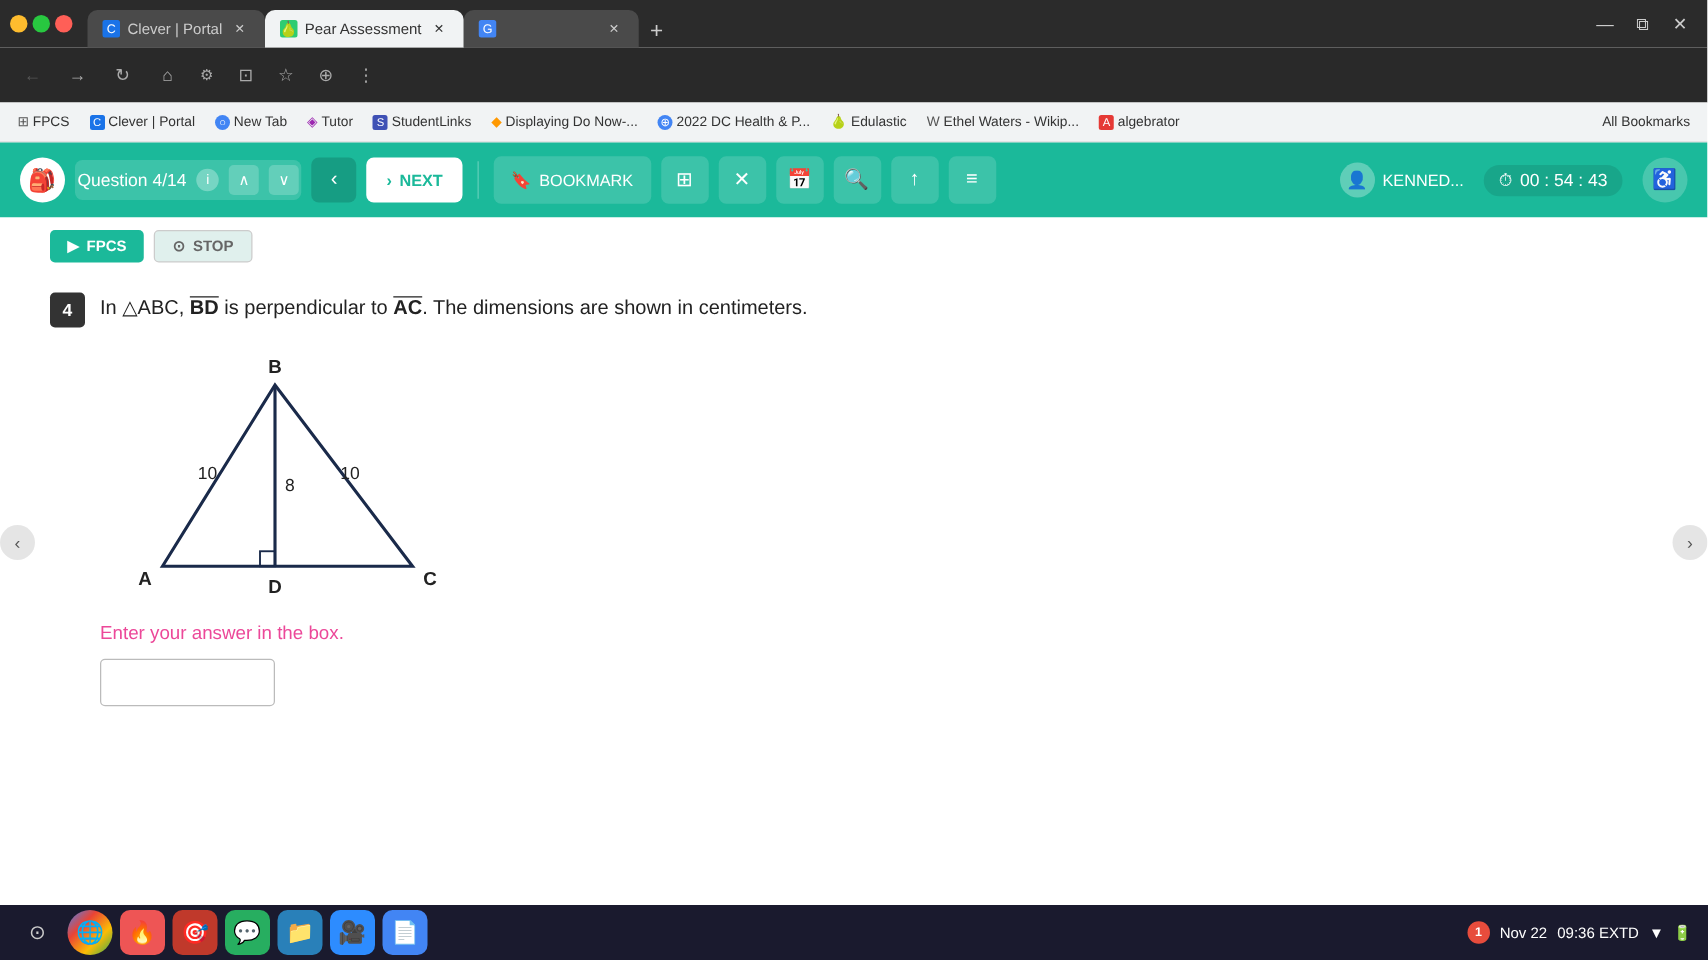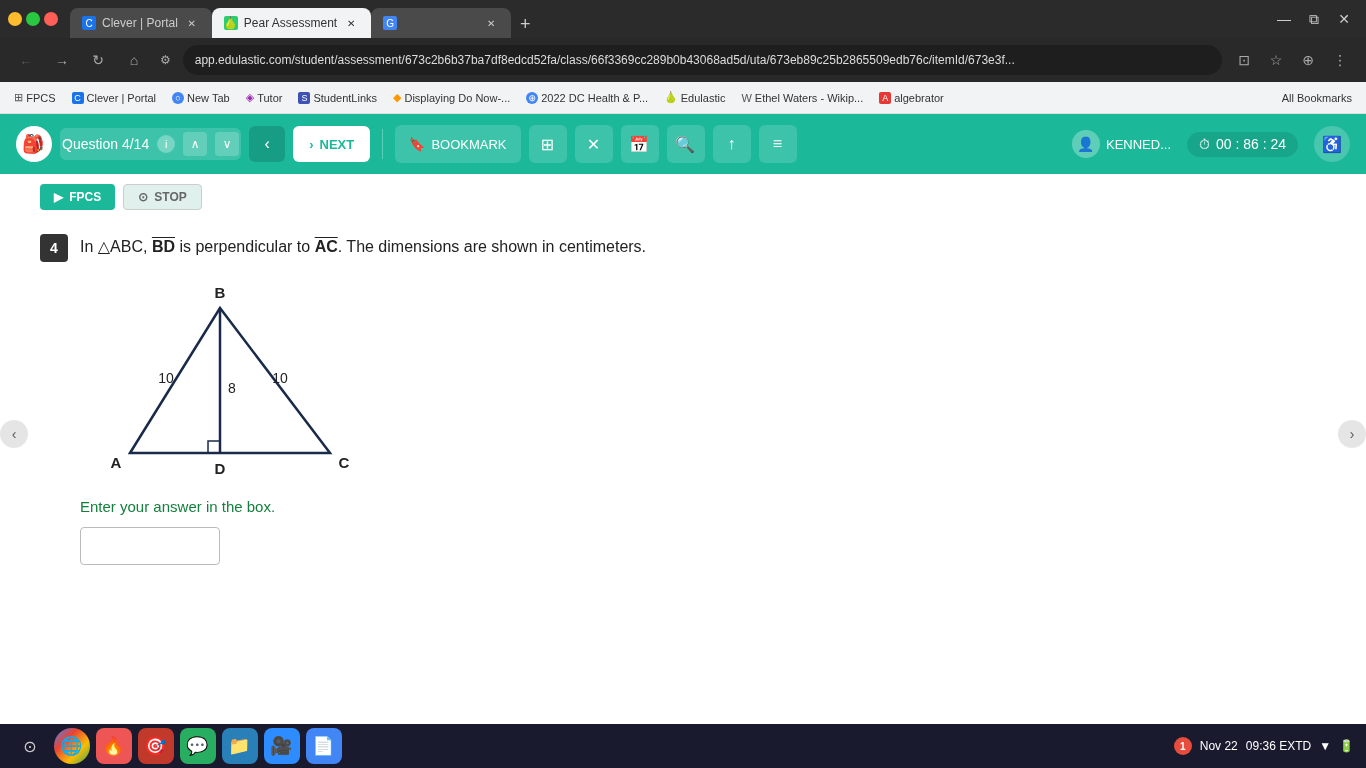--- a/index.html
+++ b/index.html
@@ -337,21 +337,21 @@
       margin: 16px 0 0 40px;
       width: 280px;
     }
 
     
     .answer-section {
       margin: 20px 0 0 40px;
     }
     .answer-label {
       font-size: 15px;
-      color: #15803d;
+      color: #ec4899;
       margin-bottom: 12px;
     }
     .answer-input {
       width: 140px;
       height: 38px;
       border: 1px solid #bbb;
       border-radius: 4px;
       padding: 0 10px;
       font-size: 14px;
     }
@@ -429,21 +429,20 @@
     <button class="nav-btn" style="color:#ccc;">✕</button>
   </div>
 </div>
 
 <div class="address-bar">
   <button class="nav-btn disabled">←</button>
   <button class="nav-btn">→</button>
   <button class="nav-btn">↻</button>
   <button class="nav-btn">⌂</button>
   <span style="color:#aaa;font-size:12px;padding:0 4px;">⚙</span>
-  <input class="address-input" type="text" readonly="" value="app.edulastic.com/student/assessment/673c2b6b37ba7df8edcd52fa/class/66f3369cc289b0b43068ad5d/uta/673eb89c25b2865509edb76c/itemId/673e3f..." style="">
   <div class="address-actions">
     <button class="nav-btn" style="color:#aaa;">⊡</button>
     <button class="nav-btn" style="color:#aaa;">☆</button>
     <button class="nav-btn" style="color:#aaa;">⊕</button>
     <button class="nav-btn" style="color:#aaa;">⋮</button>
   </div>
 </div>
 
 <div class="bookmarks-bar">
   <div class="bookmark-item">
@@ -523,21 +522,21 @@
   <button class="tool-btn">↑</button>
   <button class="tool-btn">≡</button>
 
   <div class="user-section">
     <div class="user-info">
       <div class="user-avatar">👤</div>
       <span>KENNED...</span>
     </div>
     <div class="timer">
       <span>⏱</span>
-      <span>00 : 86 : 24</span>
+      <span>00 : 54 : 43</span>
     </div>
     <div class="access-btn">♿</div>
   </div>
 </div>
 
 <div class="content-area" style="position:relative;">
 
   <button class="side-arrow left" style="top:260px;">‹</button>
   <button class="side-arrow right" style="top:260px;">›</button>
 

